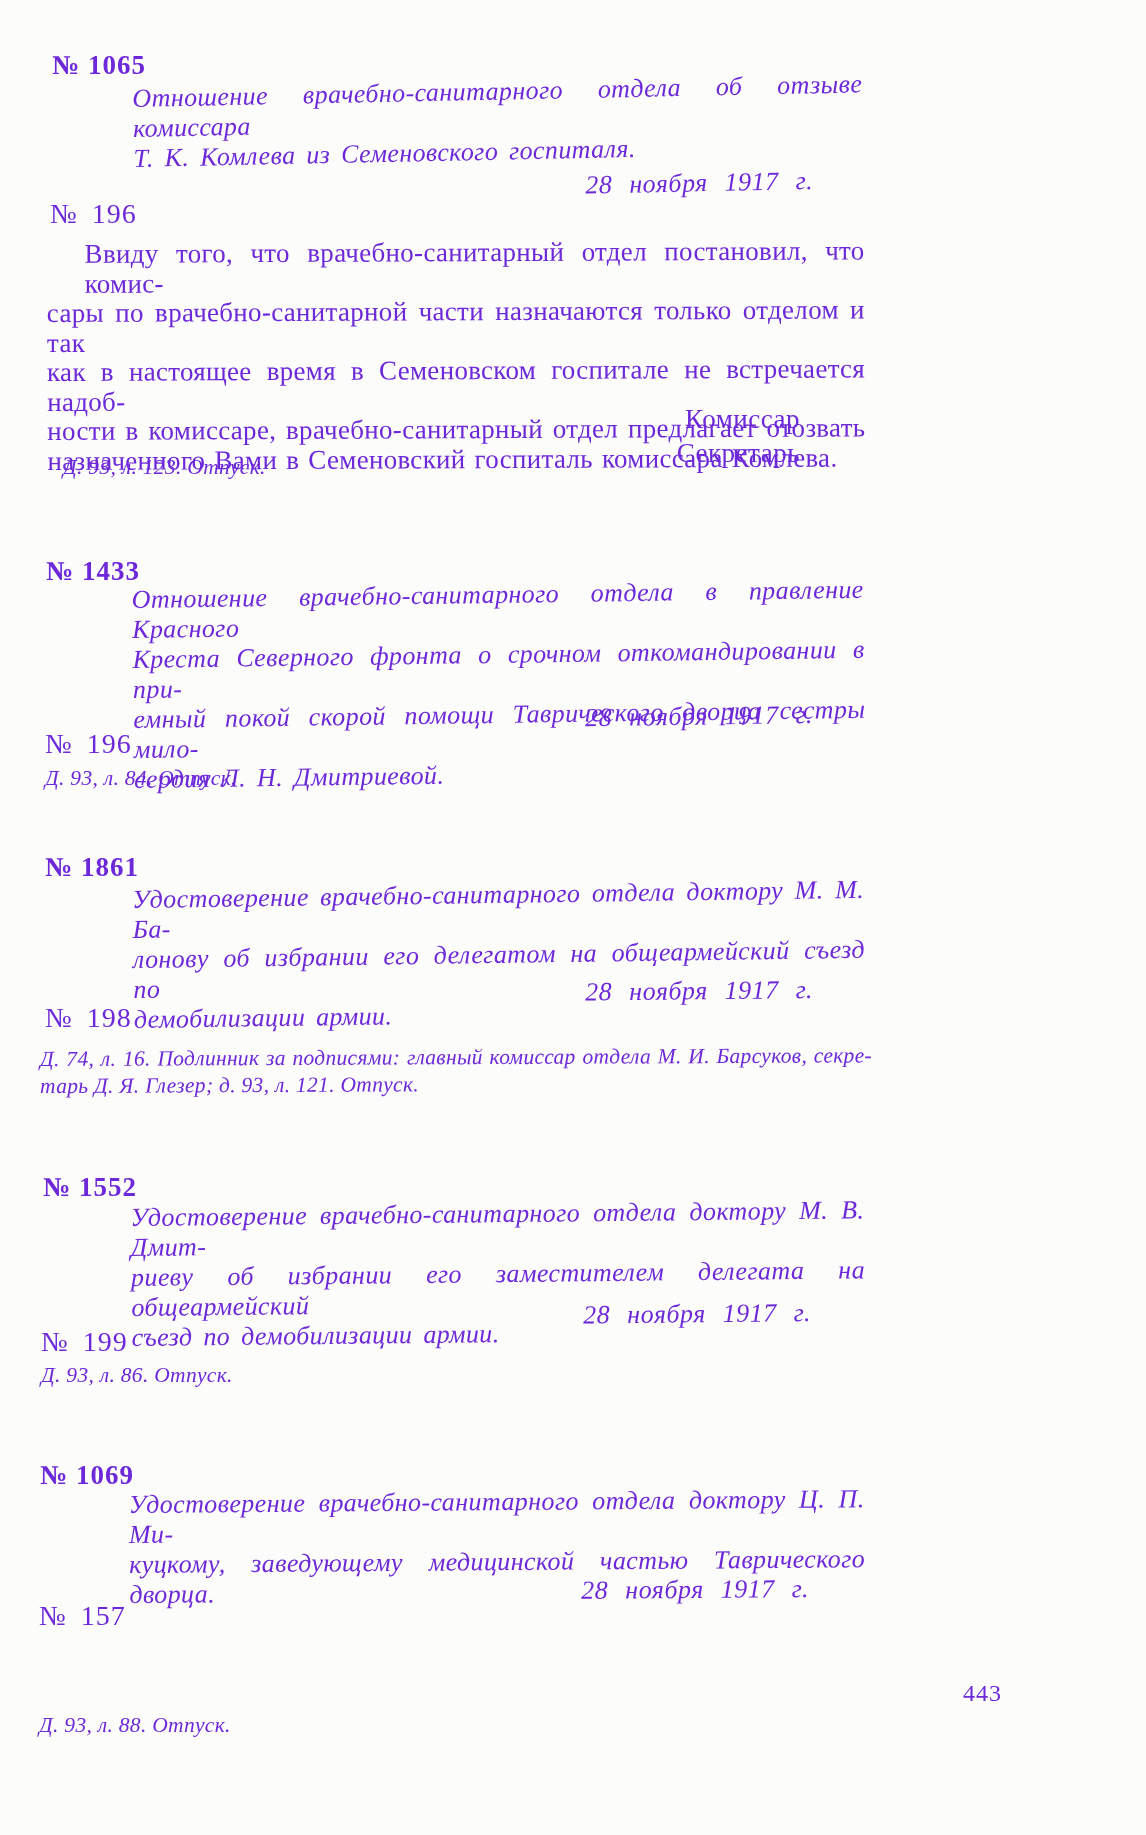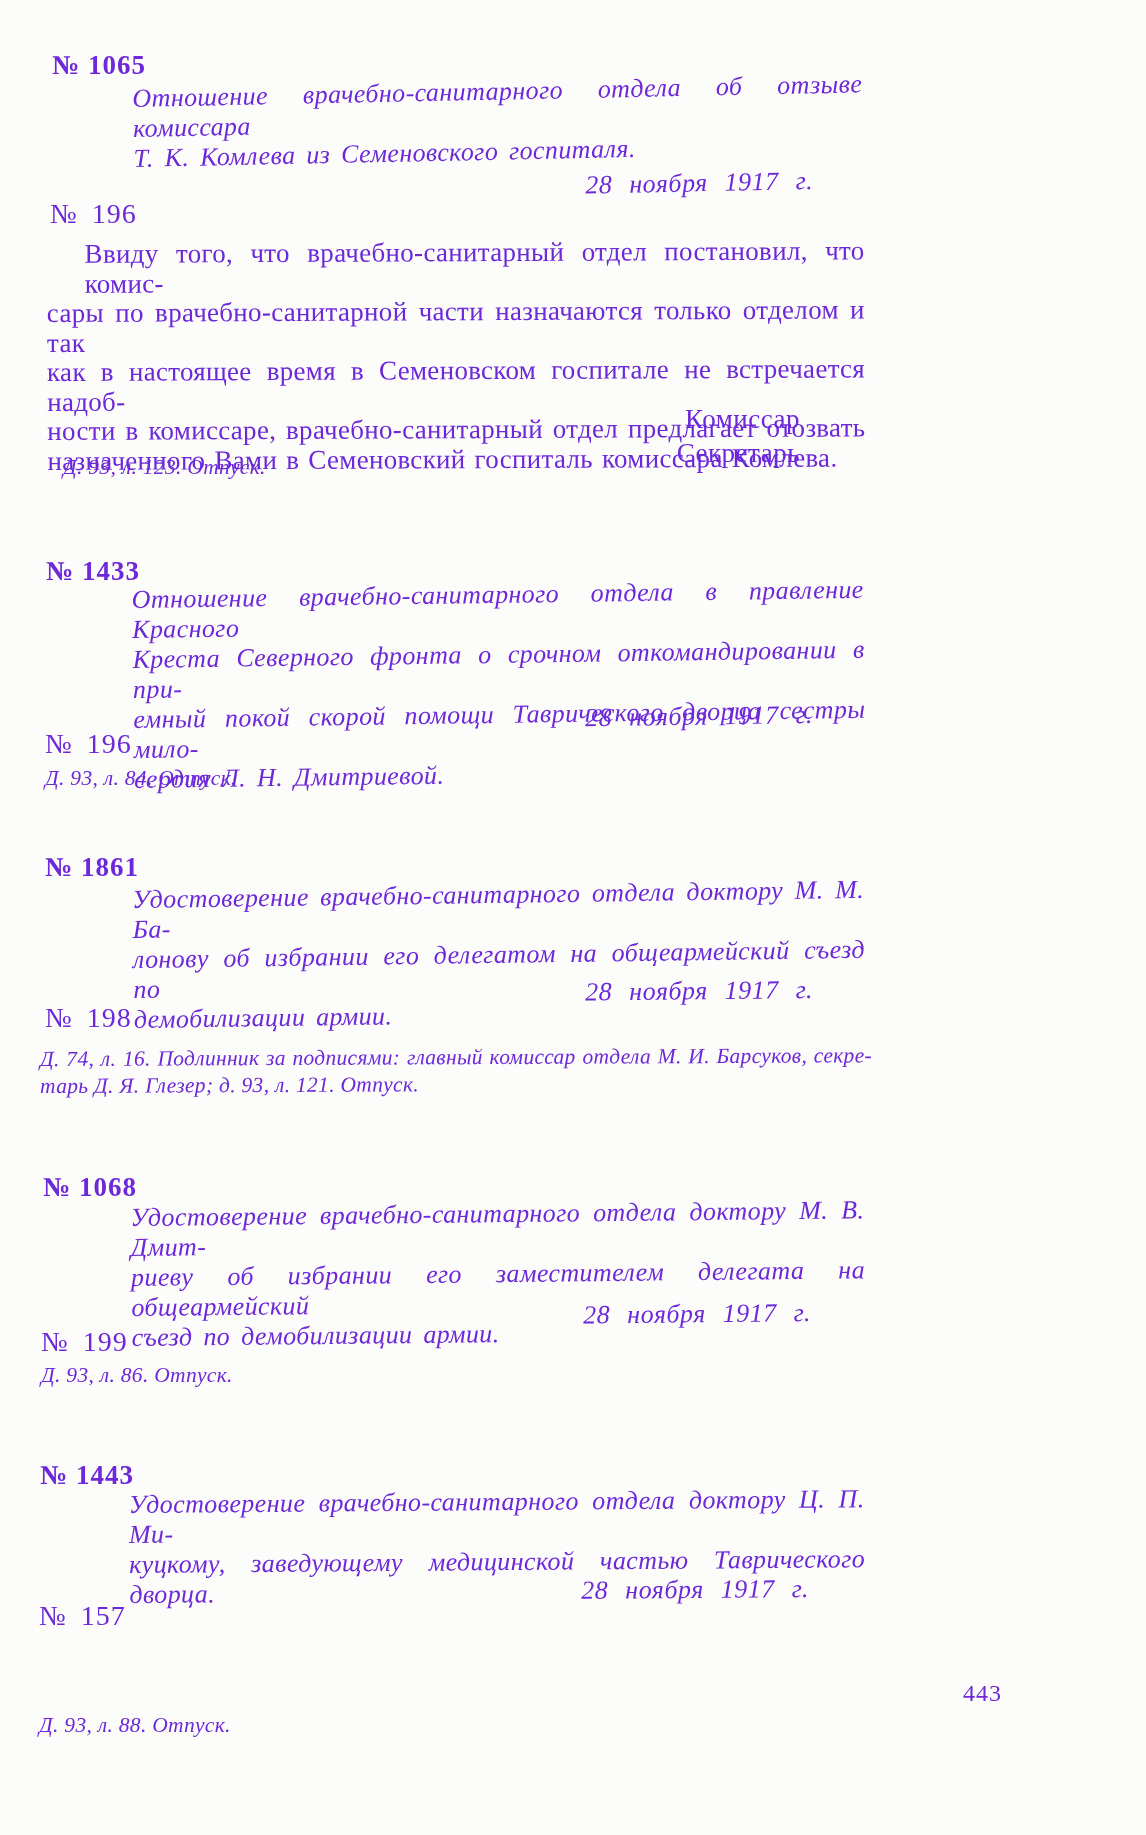--- a/index.html
+++ b/index.html
@@ -140,35 +140,35 @@
     </div>
     <div class="date r6 rdate" style="left:133px;top:975px;width:680px">28 ноября 1917 г.</div>
     <div class="refnum" style="left:45px;top:1002px">№ 198</div>
     <div class="archref r2" style="left:40px;top:1046px;width:832px">
       <span class="ln fill">Д. 74, л. 16. Подлинник за подписями: главный комиссар отдела М. И. Барсуков, секре-</span>
       <span class="ln">тарь Д. Я. Глезер; д. 93, л. 121. Отпуск.</span>
     </div>
   </section>
 
   <section>
-    <div class="docnum" style="left:43px;top:1172px">№ 1068</div>
+    <div class="docnum" style="left:43px;top:1172px">№ 1552</div>
     <div class="title r6" style="left:131px;top:1203px;width:734px">
       <span class="ln fill">Удостоверение врачебно-санитарного отдела доктору М. В. Дмит-</span>
       <span class="ln fill">риеву об избрании его заместителем делегата на общеармейский</span>
       <span class="ln">съезд по демобилизации армии.</span>
     </div>
     <div class="date r6 rdate" style="left:131px;top:1298px;width:680px">28 ноября 1917 г.</div>
     <div class="refnum" style="left:41px;top:1326px">№ 199</div>
     <div class="archref" style="left:41px;top:1362px">
       <span class="ln">Д. 93, л. 86. Отпуск.</span>
     </div>
   </section>
 
   <section>
-    <div class="docnum" style="left:40px;top:1460px">№ 1443</div>
+    <div class="docnum" style="left:40px;top:1460px">№ 1069</div>
     <div class="title r4" style="left:129px;top:1490px;width:736px">
       <span class="ln fill">Удостоверение врачебно-санитарного отдела доктору Ц. П. Ми-</span>
       <span class="ln fill">куцкому, заведующему медицинской частью Таврического</span>
       <span class="ln">дворца.</span>
     </div>
     <div class="date r4 rdate" style="left:129px;top:1574px;width:680px">28 ноября 1917 г.</div>
     <div class="refnum" style="left:39px;top:1600px">№ 157</div>
     <div class="archref" style="left:39px;top:1712px">
       <span class="ln">Д. 93, л. 88. Отпуск.</span>
     </div>

